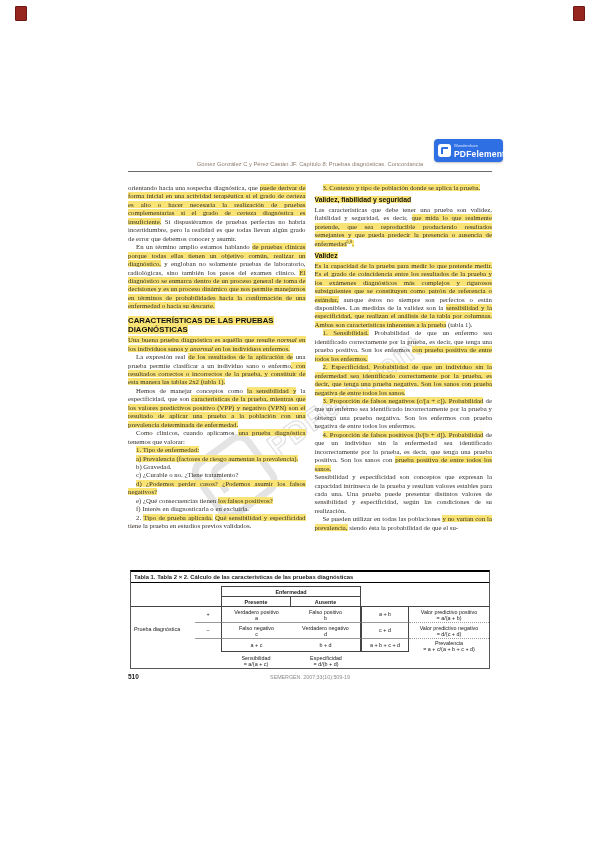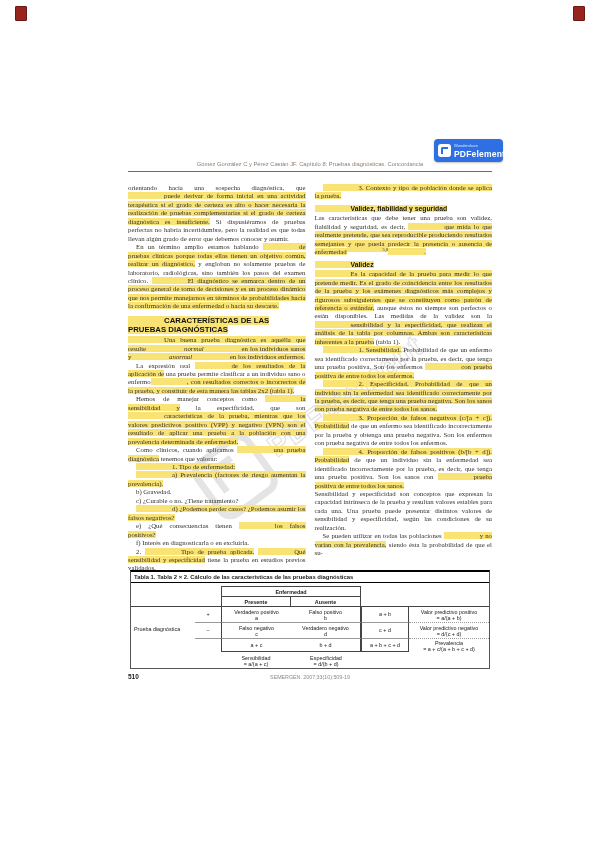--- a/index.html
+++ b/index.html
@@ -38,21 +38,21 @@
   
   .cols{position:absolute;left:128px;top:184px;width:364px;display:flex;gap:9px;}
   .col{width:178px;font-size:6.8px;line-height:8.45px;text-align:justify;color:#35302c;}
   .col .p{margin:0;}
   .ind{text-indent:8px;}
   .gap{margin-top:8px;}
   .sec-h{font-family:"Liberation Sans",sans-serif;font-size:7.8px;line-height:9.2px;font-weight:700;
          margin:5px 0 2px;color:#111;text-align:left;}
   .sub-h{font-family:"Liberation Sans",sans-serif;font-size:6.8px;line-height:8px;font-weight:700;
          margin:4px 0 1.5px;color:#111;text-align:left;}
-  .hl{background:#f8e374;padding-left:36px;}
+  .hl{background:#f8e374;}
   .it{font-style:italic;}
   .bd{font-weight:700;}
   sup{font-size:4.5px;line-height:0;vertical-align:super;}
 
   
   .tbl{position:absolute;left:130px;top:570px;width:360px;box-sizing:border-box;background:#fff;
        border:1px solid #555;border-top:2px solid #000;font-family:"Liberation Sans",sans-serif;color:#222;}
   .tbl-title{font-size:5.9px;font-weight:700;padding:2px 3px;border-bottom:1.5px solid #000;text-align:left;}
   .tbl-grid{display:grid;grid-template-columns:64px 26px 70px 70px 48px 1fr;
             grid-template-rows:13px 11px 16px 16px 13px 16px;

